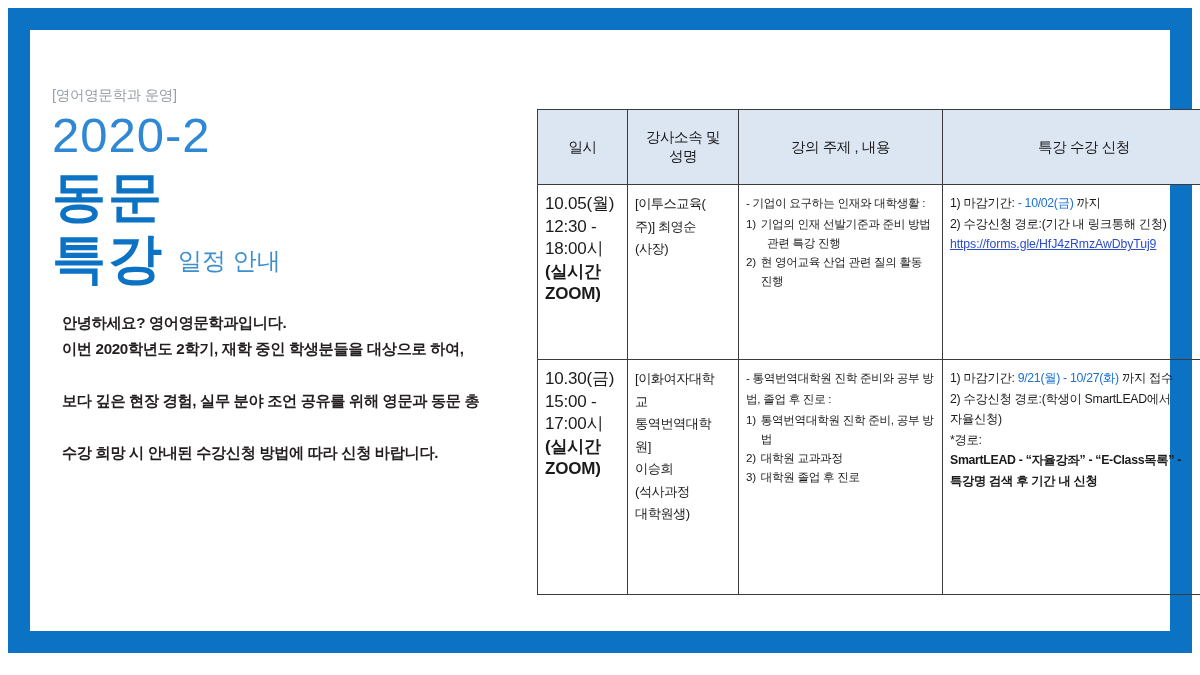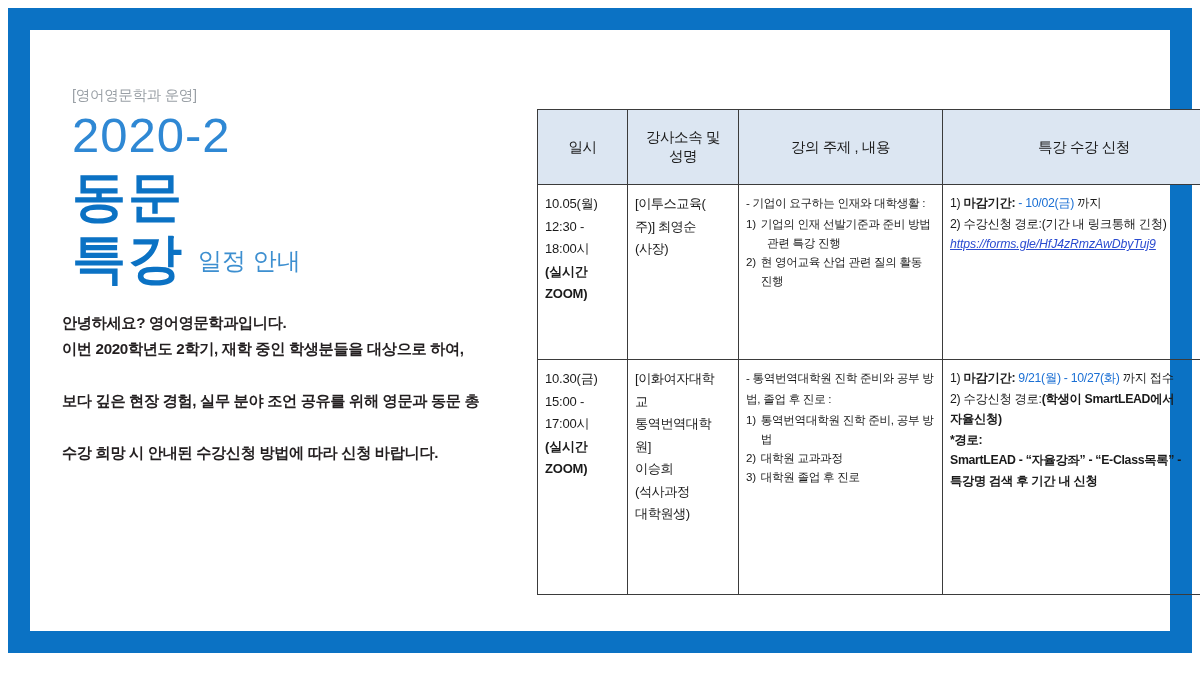--- a/index.html
+++ b/index.html
@@ -59,21 +59,21 @@
     left: 34px;
     top: 34px;
     width: 1132px;
     height: 593px;
     background: #ffffff;
   }
 
   
   .left-col {
     position: absolute;
-    left: 72px;
+    left: 52px;
     top: 86px;
     width: 440px;
   }
   .dept-tag {
     font-size: 14.5px;
     color: #9aa0a6;
     letter-spacing: -0.3px;
     margin-bottom: 2px;
   }
   .year-line {
@@ -149,21 +149,21 @@
     font-size: 14.5px;
     height: 58px;
     letter-spacing: -0.4px;
   }
   th.c1 { width: 75px; }
   th.c2 { width: 96px; }
   th.c3 { width: 189px; }
   th.c4 { width: 268px; }
 
   td.when {
-    font-size: 13px;
+    font-size: 17px;
     line-height: 22.5px;
     text-align: left;
     letter-spacing: -0.2px;
     padding-top: 22px;
   }
   td.when .bold {
     font-weight: 700;
   }
   td.who {
     font-size: 13.2px;
@@ -189,28 +189,27 @@
   }
   td.topic ol li .num { flex: 0 0 auto; }
   td.topic .cont { padding-left: 21px; }
 
   td.apply {
     font-size: 12.3px;
     line-height: 20.5px;
     letter-spacing: -0.3px;
     padding-top: 22px;
   }
-  td.apply .b { font-weight: 700; }
+  td.apply .b { font-weight: 400; }
   td.apply .accent { color: #1a6fd4; font-weight: 400; }
   td.apply .link {
     color: #2a4bd0;
     text-decoration: underline;
     display: inline-block;
     letter-spacing: -0.1px;
-    font-style: italic;
   }
   td.apply .path-line { font-weight: 700; }
 
   .row1 td { height: 158px; }
   .row2 td { height: 218px; }
 </style>
 </head>
 <body>
 
 <div id="slide">

